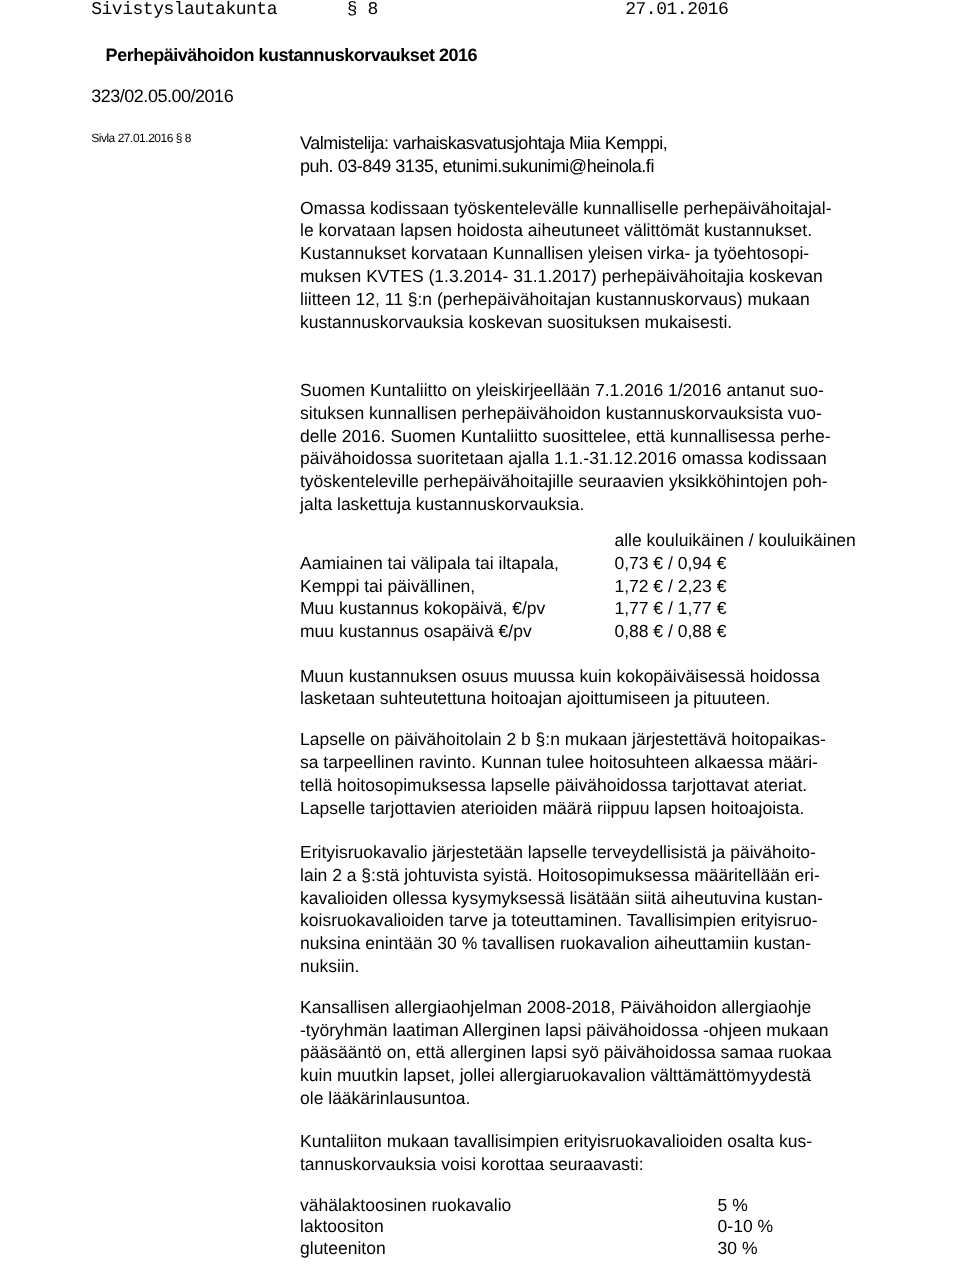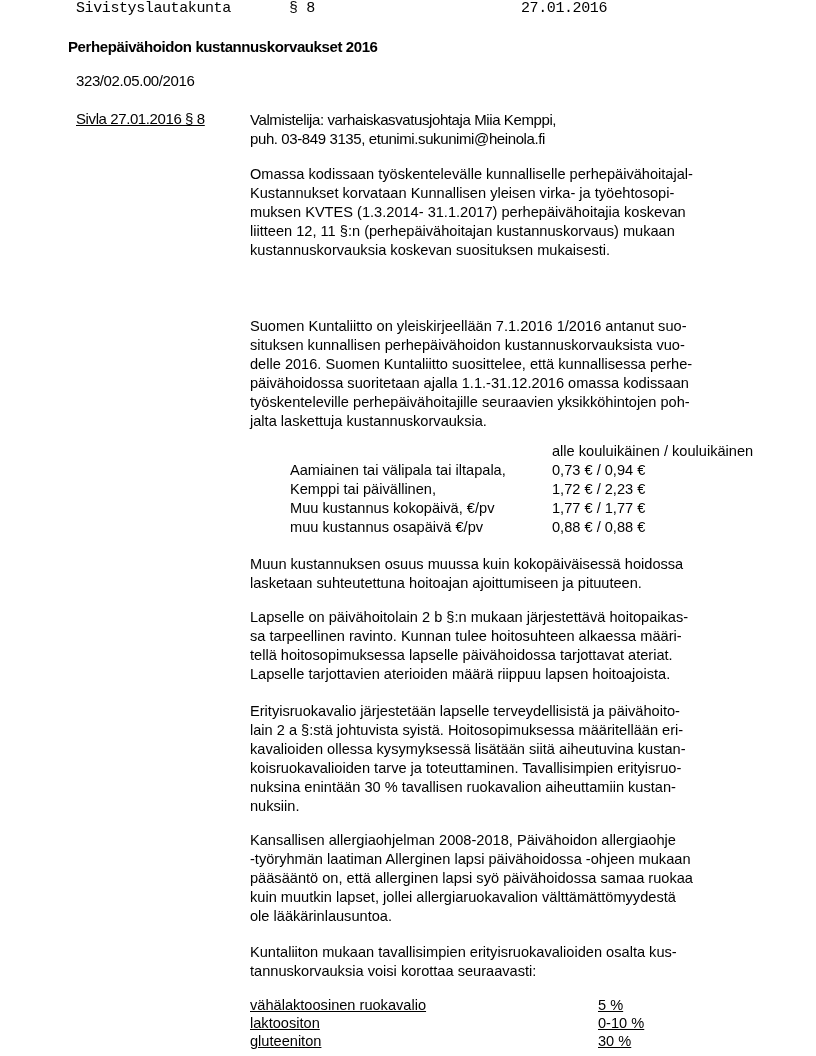--- a/index.html
+++ b/index.html
@@ -2,53 +2,54 @@
 <html><head>
 <meta charset="utf-8">
 <style>
   html, body { margin: 0; padding: 0; background: #ffffff; }
   body {
     width: 816px; height: 1056px; overflow: hidden; position: relative;
     font-family: "Liberation Sans", sans-serif; color: #000; font-size: 14.6px;
   }
   .abs { position: absolute; white-space: nowrap; }
   .hdr { font-size: 15px; letter-spacing: -0.4px; top: 0px; font-family: Liberation Mono, monospace; }
-  .title { left: 68px; top: 38px; font-weight: bold; font-size: 15px; letter-spacing: -0.4px; }
+  .title { left: 88px; top: 38px; font-weight: bold; font-size: 15px; letter-spacing: -0.4px; }
   .docnum { left: 76px; top: 72px; font-size: 15px; letter-spacing: -0.4px; }
-  .sivla { left: 76px; top: 110px; font-size: 15px; letter-spacing: -0.4px; text-decoration: underline; }
+  .sivla { left: 76px; top: 110px; font-size: 10px; letter-spacing: -0.4px; }
   .prep { left: 250px; top: 110px; font-size: 15px; letter-spacing: -0.4px; line-height: 19px; }
   .para {
     position: absolute; left: 250px; width: 500px; line-height: 19px;
     white-space: nowrap;
   }
   .line { display: block; height: 19px; }
   .costs { position: absolute; left: 250px; top: 442px; line-height: 19px; }
-  .costs .row { display: flex; height: 19px; margin-left: 40px; }
+  .costs .row { display: flex; height: 19px; }
   .costs .lbl { width: 262px; }
   .diet { position: absolute; left: 250px; top: 996px; line-height: 18px; }
-  .diet .row { display: flex; height: 18px; text-decoration: underline; }
+  .diet .row { display: flex; height: 18px; }
   .diet .lbl { width: 348px; }
 </style>
 </head>
 <body>
 
 <div class="abs hdr" style="left:76px;">Sivistyslautakunta</div>
 <div class="abs hdr" style="left:289px;">§ 8</div>
 <div class="abs hdr" style="left:521px;">27.01.2016</div>
 
 <div class="abs title">Perhepäivähoidon kustannuskorvaukset 2016</div>
 <div class="abs docnum">323/02.05.00/2016</div>
 <div class="abs sivla">Sivla 27.01.2016 § 8</div>
 <div class="abs prep">
   <span class="line">Valmistelija: varhaiskasvatusjohtaja Miia Kemppi,</span>
   <span class="line">puh. 03-849 3135, etunimi.sukunimi@heinola.fi</span>
 </div>
 
 <div class="para" style="top:165px;">
     <span class="line">Omassa kodissaan työskentelevälle kunnalliselle perhepäivähoitajal-</span>
+    <span class="line">le korvataan lapsen hoidosta aiheutuneet välittömät kustannukset.</span>
     <span class="line">Kustannukset korvataan Kunnallisen yleisen virka- ja työehtosopi-</span>
     <span class="line">muksen KVTES (1.3.2014- 31.1.2017) perhepäivähoitajia koskevan</span>
     <span class="line">liitteen 12, 11 §:n (perhepäivähoitajan kustannuskorvaus) mukaan</span>
     <span class="line">kustannuskorvauksia koskevan suosituksen mukaisesti.</span>
   </div>
 <div class="para" style="top:317px;">
     <span class="line">Suomen Kuntaliitto on yleiskirjeellään 7.1.2016 1/2016 antanut suo-</span>
     <span class="line">situksen kunnallisen perhepäivähoidon kustannuskorvauksista vuo-</span>
     <span class="line">delle 2016. Suomen Kuntaliitto suosittelee, että kunnallisessa perhe-</span>
     <span class="line">päivähoidossa suoritetaan ajalla 1.1.-31.12.2016 omassa kodissaan</span>

